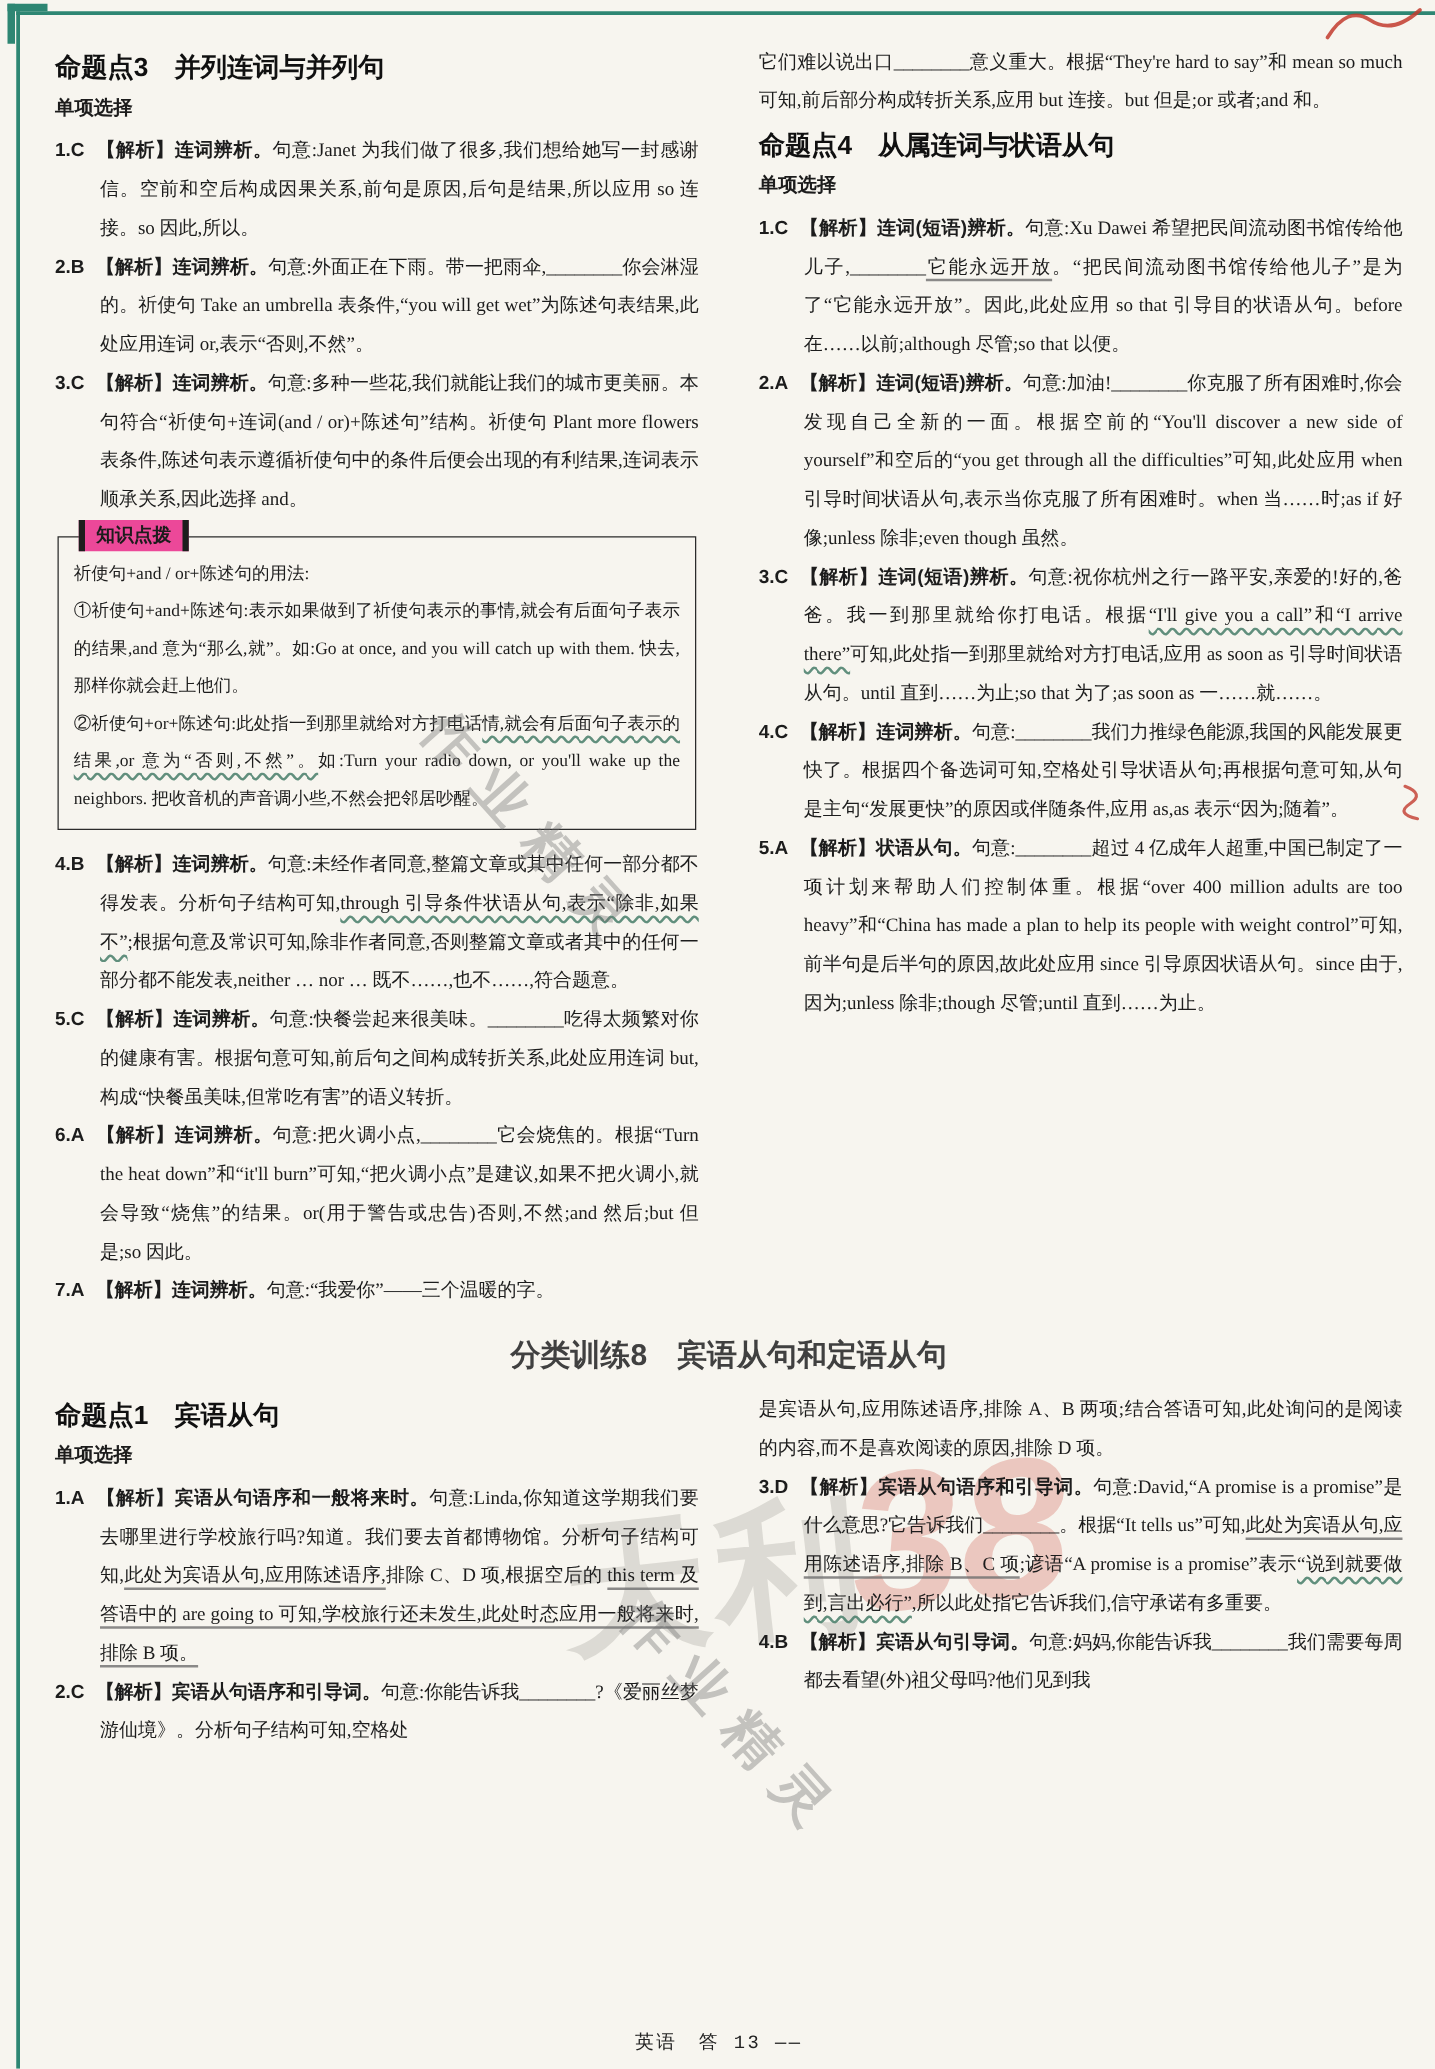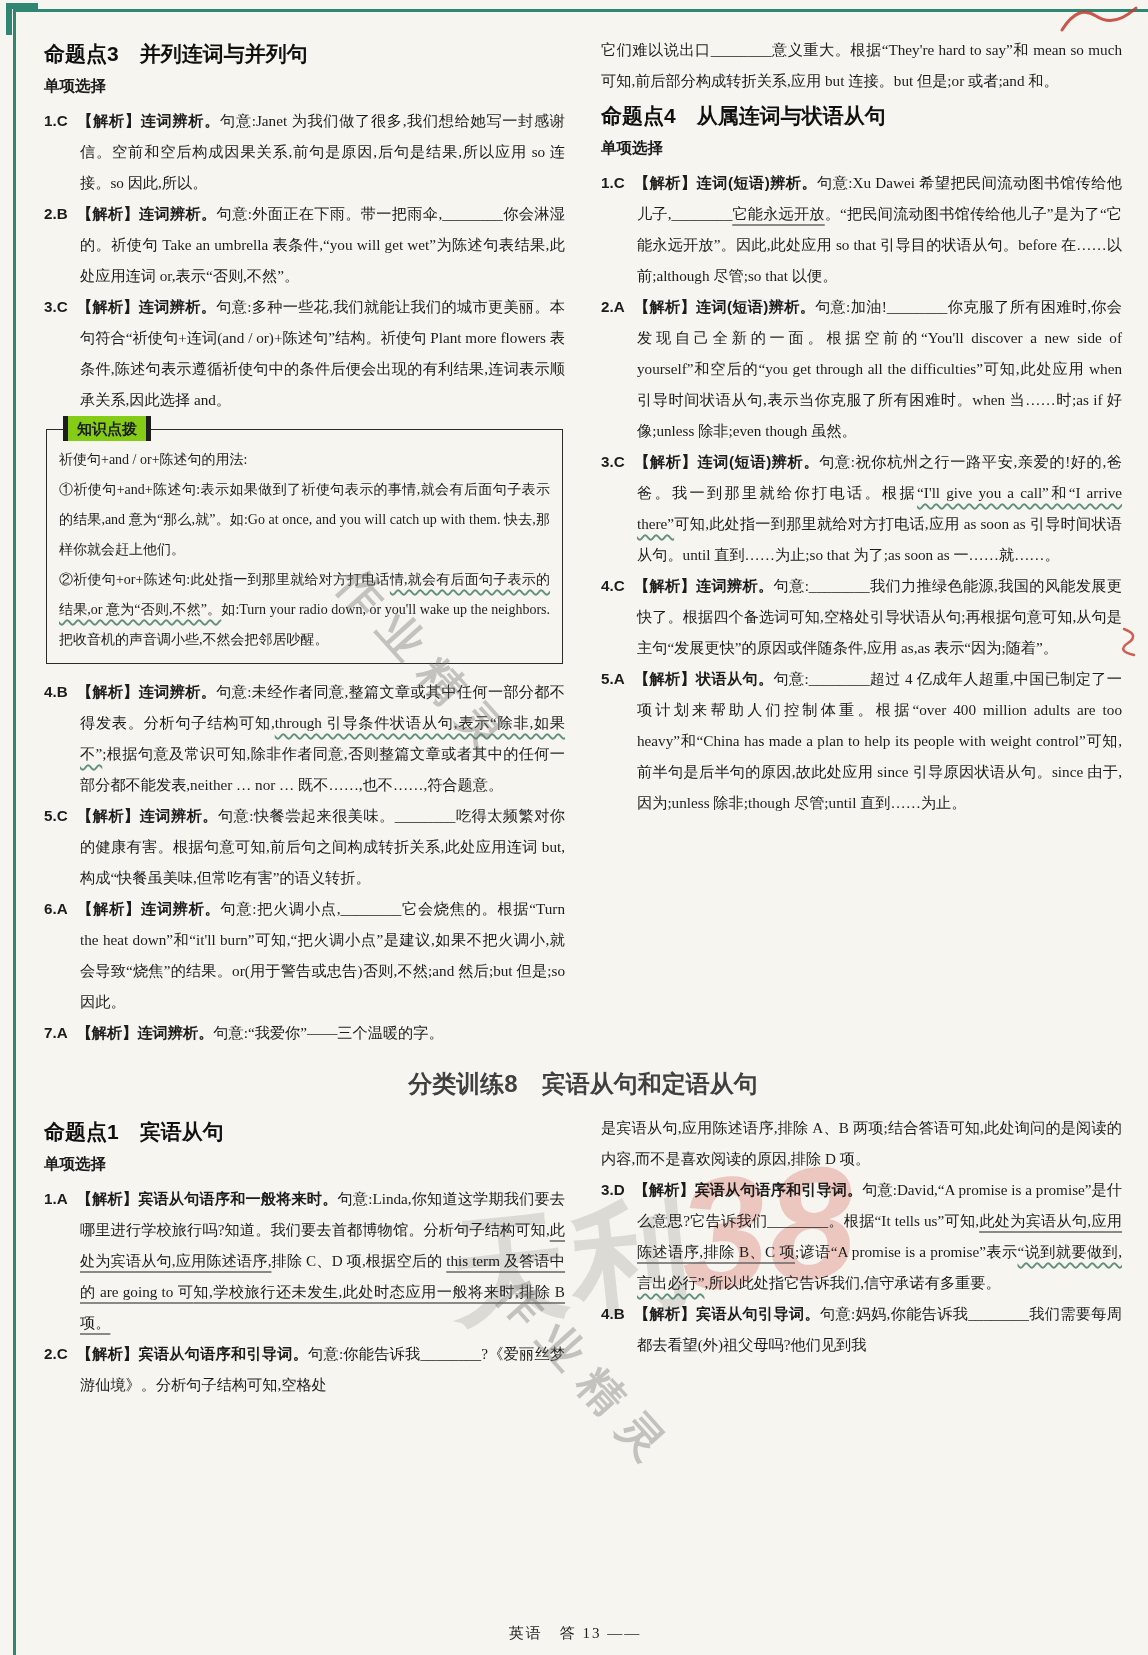--- a/index.html
+++ b/index.html
@@ -8,56 +8,56 @@
     background:#f7f5ef;color:#1c1c1c;
     font-family:"Liberation Serif", serif;
   }
   
   .frame-top{position:absolute;top:9px;left:13px;right:0;height:3px;background:#2e8673;}
   .frame-left{position:absolute;top:9px;left:13px;bottom:0;width:3px;background:#2e8673;}
   .frame-corner{position:absolute;top:3px;left:6px;width:26px;height:26px;
     border-top:6px solid #2e8673;border-left:6px solid #2e8673;}
   
   .content{position:absolute;top:34px;left:44px;right:26px;z-index:1;}
-  .columns{display:flex;gap:36px;align-items:flex-start;}
+  .columns{display:flex;gap:48px;align-items:flex-start;}
   .col{flex:1;min-width:0;}
   h2{font-family:"Liberation Sans", sans-serif;font-size:21px;font-weight:700;margin:6px 0 8px;color:#101010;}
   .sub{font-family:"Liberation Sans", sans-serif;font-weight:700;font-size:15.5px;margin:2px 0 8px;}
   .item{font-size:15.2px;line-height:31px;margin:0;text-align:justify;padding-left:36px;text-indent:-36px;}
   .item.cont{padding-left:0;text-indent:0;}
   .num{font-family:"Liberation Sans", sans-serif;font-weight:700;margin-right:9px;}
   .b{font-family:"Liberation Sans", sans-serif;font-weight:700;}
   .m-wavy{text-decoration:underline;text-decoration-style:wavy;
     text-decoration-color:rgba(70,125,105,.85);text-underline-offset:5px;text-decoration-thickness:1.5px;}
   .m-line{text-decoration:underline;text-decoration-style:solid;
     text-decoration-color:rgba(110,110,110,.8);text-underline-offset:5px;text-decoration-thickness:1.5px;}
   .kbox{border:1.6px solid #2b2b2b;margin:14px 2px 12px;padding:15px 12px 8px;position:relative;}
   .kbox p{margin:0;font-size:14px;line-height:30px;text-align:justify;}
-  .kbox-title{position:absolute;top:-14px;left:16px;background:#84cc16;padding:0 9px;
+  .kbox-title{position:absolute;top:-14px;left:16px;background:#ec4899;padding:0 9px;
     font-family:"Liberation Sans", sans-serif;font-weight:700;font-size:15px;line-height:25px;
     border-left:5px solid #1d1d1d;border-right:5px solid #1d1d1d;}
   .divider{font-family:"Liberation Sans", sans-serif;font-size:24px;font-weight:700;
     text-align:center;margin:20px 0 12px;color:#404040;}
   
   .stamp{position:absolute;font-family:"Liberation Sans", sans-serif;font-weight:700;
     font-size:44px;letter-spacing:16px;color:rgba(110,110,110,0.38);
     transform:rotate(48deg);transform-origin:left top;z-index:3;pointer-events:none;white-space:nowrap;}
   .stamp1{left:368px;top:556px;}
   .stamp2{left:528px;top:1266px;}
   .brand{position:absolute;left:448px;top:1150px;z-index:0;transform:rotate(-6deg);
     opacity:.55;pointer-events:none;white-space:nowrap;}
   .brand-gray{font-family:"Liberation Sans", sans-serif;font-weight:700;font-size:118px;
     color:rgba(150,148,140,0.5);letter-spacing:4px;}
   .brand-red{font-family:"Liberation Sans", sans-serif;font-weight:700;font-style:italic;
     font-size:158px;color:rgba(200,60,45,0.45);margin-left:-12px;}
   .pen-mark{position:absolute;z-index:3;pointer-events:none;}
   .pen-top{top:0;right:6px;}
   .pen-side{top:625px;right:4px;}
   .footer{position:absolute;left:2px;right:0;bottom:12px;text-align:center;
-    font-size:15px;color:#222;z-index:2;letter-spacing:2px;}
+    font-size:15px;color:#222;z-index:2;letter-spacing:2px;font-family:Liberation Mono, monospace;}
 </style>
 </head>
 <body>
 
 <div class="frame-top"></div>
 <div class="frame-left"></div>
 <div class="frame-corner"></div>
 
 <div class="brand">
   <span class="brand-gray">天利</span><span class="brand-red">38</span>

